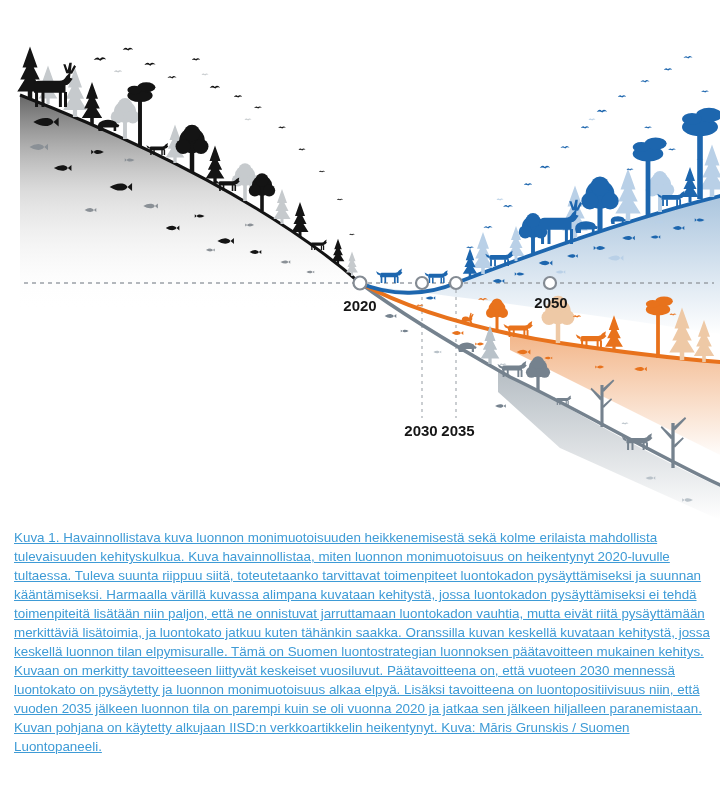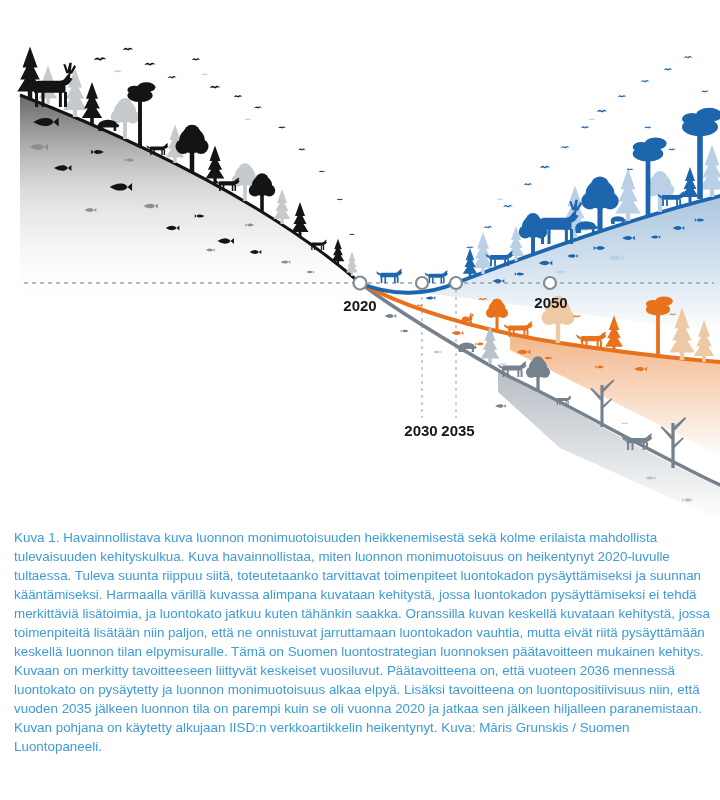--- a/index.html
+++ b/index.html
@@ -3,21 +3,21 @@
 <meta charset="utf-8">
 <style>
   html,body{margin:0;padding:0;background:#ffffff;font-family:"Liberation Sans",sans-serif;}
   .page{width:720px;height:800px;background:#fff;overflow:hidden;border-radius:15px;}
   svg.fig{display:block;}
   .yr{font:700 15px "Liberation Sans",sans-serif;fill:#161616;}
   .c-black{fill:#141414}.c-lgray{fill:#c6cacd}.c-mgray{fill:#8a9096}
   .c-blue{fill:#1d66ae}.c-lblue{fill:#b9d0e7}
   .c-orange{fill:#e8721c}.c-porange{fill:#eec9a6}
   .c-slate{fill:#75828e}.c-lslate{fill:#b9c2c9}
-  .caption{margin:8px 0 0 14px;width:702px;color:#3e9bd6;font-size:13.4px;line-height:19px;}
+  .caption{margin:8px 0 0 14px;width:702px;color:#3e9bd6;font-size:13.4px;line-height:19px;text-decoration:underline;}
   .caption p{margin:0;white-space:nowrap;}
 </style>
 </head>
 <body>
 
 <div class="page">
 
 <svg class="fig" width="720" height="520" viewBox="0 0 720 520">
   <defs>
     <linearGradient id="g-black" gradientUnits="userSpaceOnUse" x1="0" y1="95" x2="0" y2="310">
@@ -265,23 +265,23 @@
   <text class="yr" x="421" y="436" text-anchor="middle">2030</text>
   <text class="yr" x="458" y="436" text-anchor="middle">2035</text>
   <text class="yr" x="551" y="308" text-anchor="middle">2050</text>
 </svg>
 
 <div class="caption">
   <p>Kuva 1. Havainnollistava kuva luonnon monimuotoisuuden heikkenemisestä sekä kolme erilaista mahdollista</p>
   <p>tulevaisuuden kehityskulkua. Kuva havainnollistaa, miten luonnon monimuotoisuus on heikentynyt 2020-luvulle</p>
   <p>tultaessa. Tuleva suunta riippuu siitä, toteutetaanko tarvittavat toimenpiteet luontokadon pysäyttämiseksi ja suunnan</p>
   <p>kääntämiseksi. Harmaalla värillä kuvassa alimpana kuvataan kehitystä, jossa luontokadon pysäyttämiseksi ei tehdä</p>
+  <p>toimenpiteitä lisätään niin paljon, että ne onnistuvat jarruttamaan luontokadon vauhtia, mutta eivät riitä pysäyttämään</p>
   <p>merkittäviä lisätoimia, ja luontokato jatkuu kuten tähänkin saakka. Oranssilla kuvan keskellä kuvataan kehitystä, jossa</p>
-  <p>toimenpiteitä lisätään niin paljon, että ne onnistuvat jarruttamaan luontokadon vauhtia, mutta eivät riitä pysäyttämään</p>
   <p>keskellä luonnon tilan elpymisuralle. Tämä on Suomen luontostrategian luonnoksen päätavoitteen mukainen kehitys.</p>
-  <p>Kuvaan on merkitty tavoitteeseen liittyvät keskeiset vuosiluvut. Päätavoitteena on, että vuoteen 2036 mennessä</p>
+  <p>Kuvaan on merkitty tavoitteeseen liittyvät keskeiset vuosiluvut. Päätavoitteena on, että vuoteen 2030 mennessä</p>
   <p>luontokato on pysäytetty ja luonnon monimuotoisuus alkaa elpyä. Lisäksi tavoitteena on luontopositiivisuus niin, että</p>
   <p>vuoden 2035 jälkeen luonnon tila on parempi kuin se oli vuonna 2020 ja jatkaa sen jälkeen hiljalleen paranemistaan.</p>
   <p>Kuvan pohjana on käytetty alkujaan IISD:n verkkoartikkelin heikentynyt. Kuva: Māris Grunskis / Suomen</p>
   <p>Luontopaneeli.</p>
 </div>
 
 </div>
 
 </body></html>

